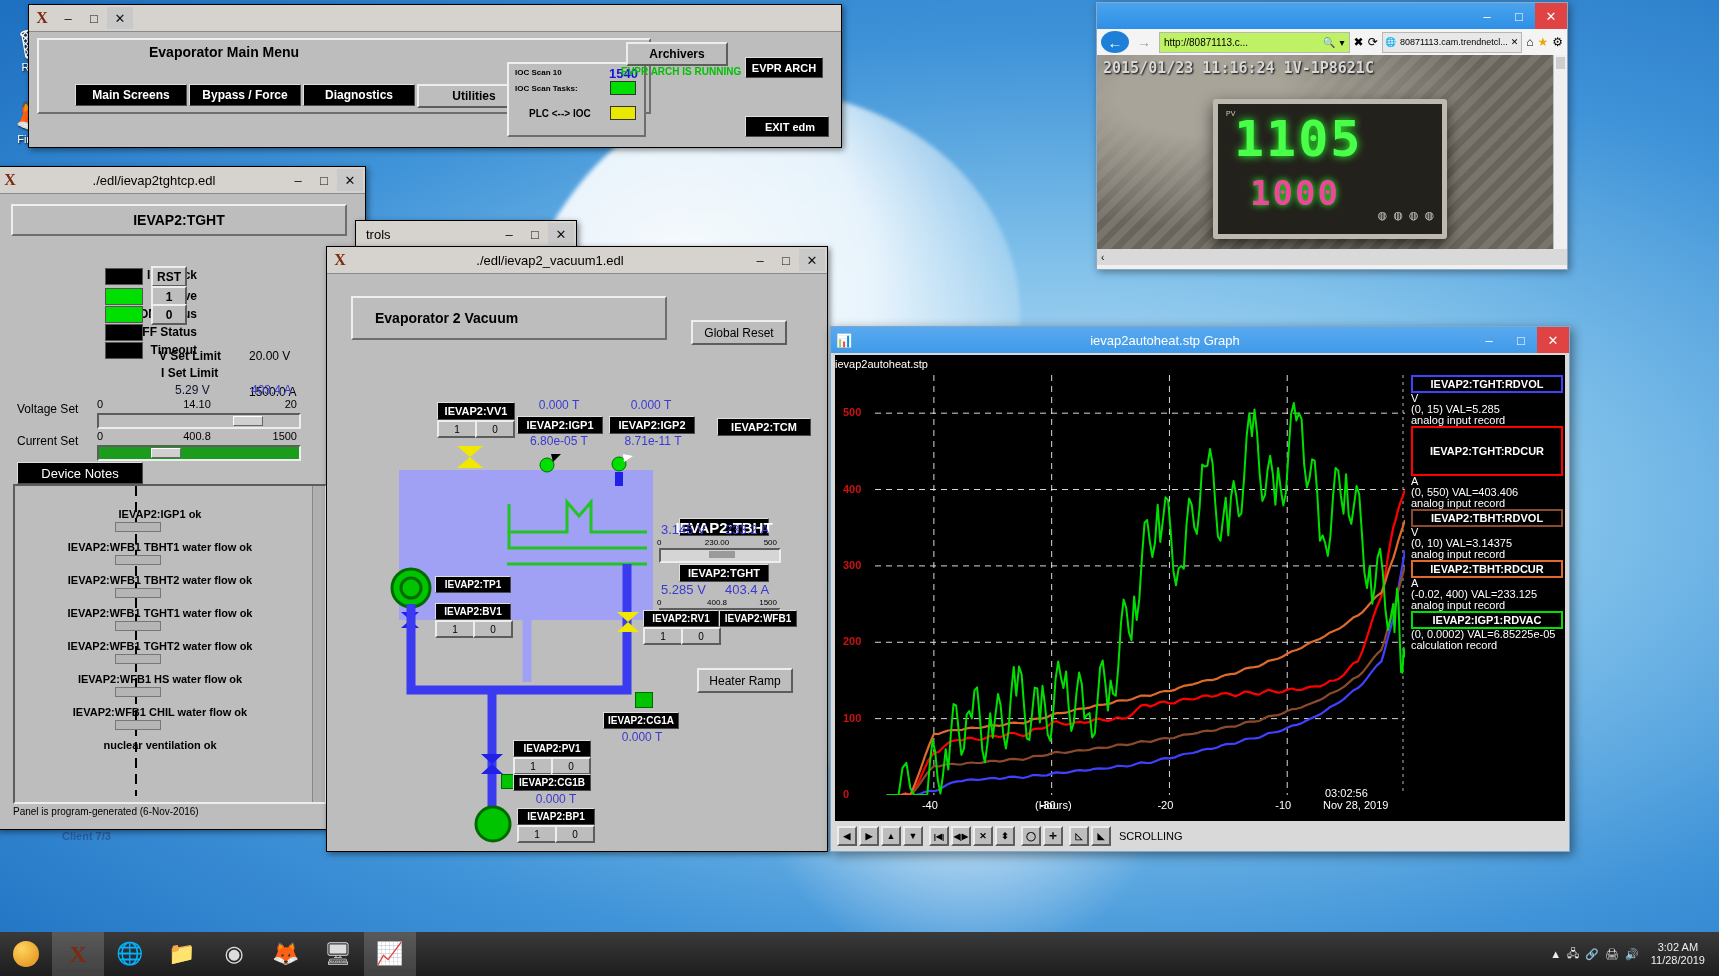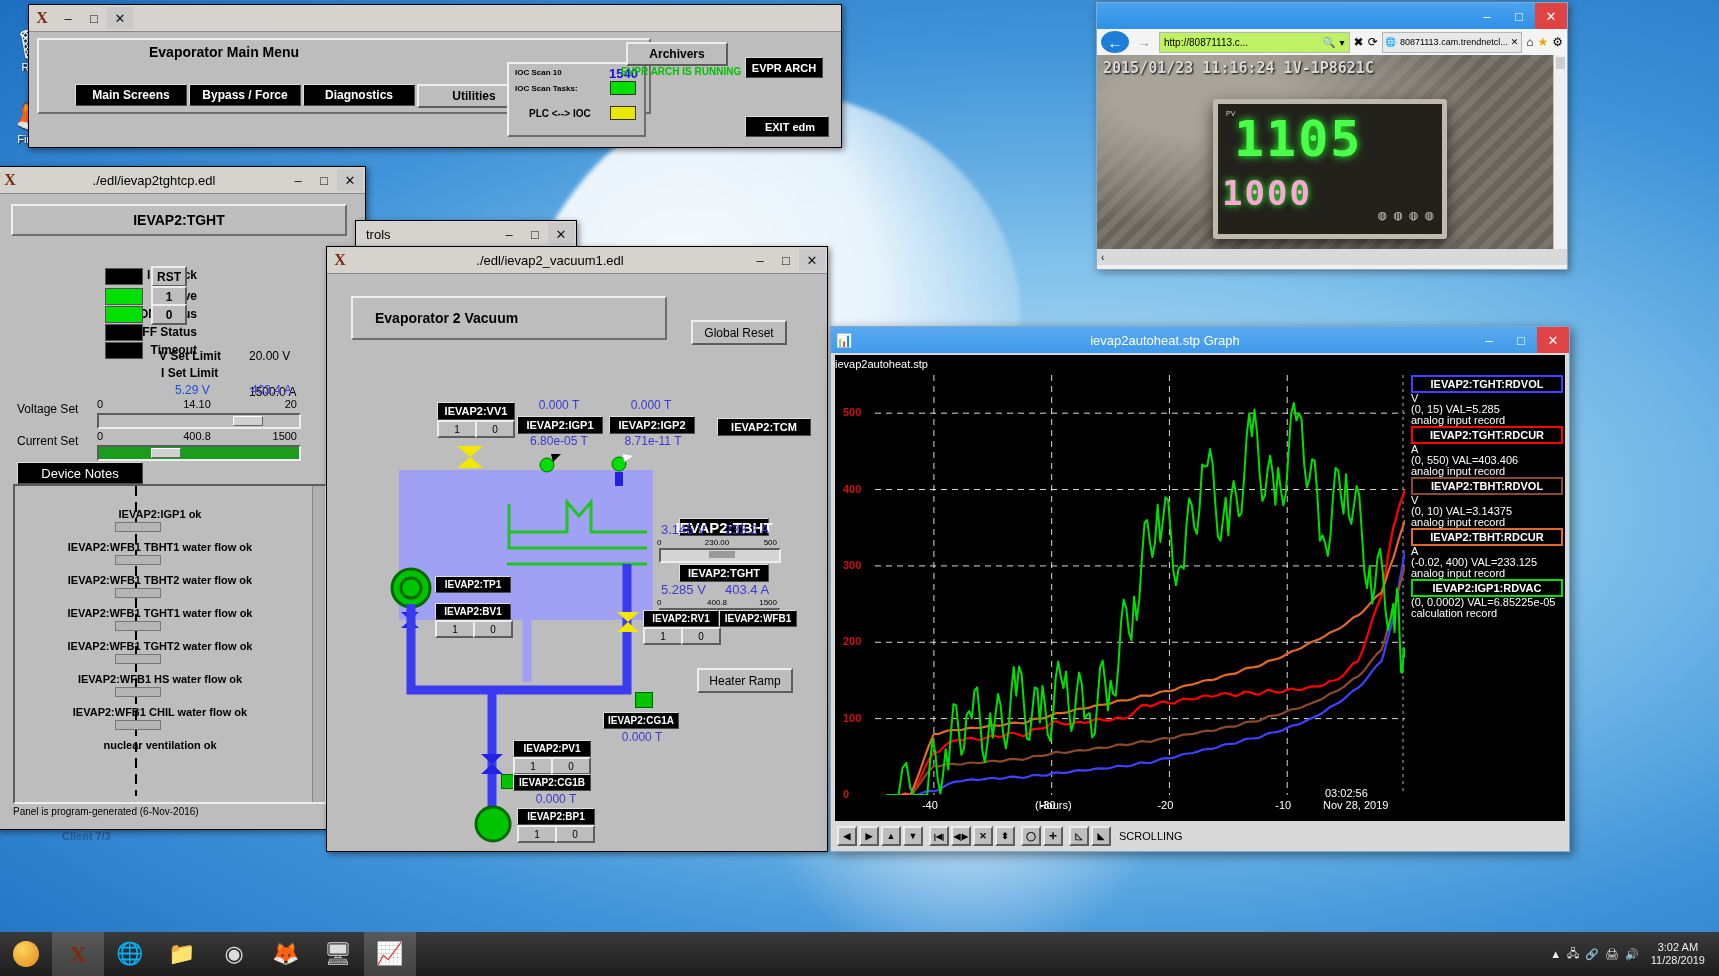--- a/index.html
+++ b/index.html
@@ -176,21 +176,21 @@
     <div style="position:absolute;left:0;top:131px;width:200px;text-align:right;font-size:12px;font-weight:bold;">OFF Status</div>
     <div style="position:absolute;left:108px;top:130px;width:36px;height:15px;background:#000;border:1px solid #555;"></div>
 
     <div style="position:absolute;left:0;top:149px;width:200px;text-align:right;font-size:12px;font-weight:bold;">Timeout</div>
     <div style="position:absolute;left:108px;top:148px;width:36px;height:15px;background:#000;border:1px solid #555;"></div>
 
     <div style="position:absolute;left:162px;top:155px;font-size:12px;font-weight:bold;">V Set Limit</div>
     <div style="position:absolute;left:252px;top:155px;font-size:12px;">20.00 V</div>
     <div style="position:absolute;left:164px;top:172px;font-size:12px;font-weight:bold;">I Set Limit</div>
     <div style="position:absolute;left:252px;top:172px;font-size:12px;margin-top:19px;">1500.0 A</div>
-    <div style="position:absolute;left:178px;top:189px;font-size:12px;color:#1d4ed8;">5.29 V</div>
+    <div style="position:absolute;left:178px;top:189px;font-size:12px;color:#0f172a;">5.29 V</div>
     <div style="position:absolute;left:254px;top:189px;font-size:12px;color:#3a3ad0;">403.4 A</div>
 
     <div style="position:absolute;left:20px;top:208px;font-size:12px;">Voltage Set</div>
     <div style="position:absolute;left:100px;top:204px;font-size:11px;">0</div>
     <div style="position:absolute;left:100px;top:204px;width:200px;text-align:center;font-size:11px;">14.10</div>
     <div style="position:absolute;left:100px;top:204px;width:200px;text-align:right;font-size:11px;">20</div>
     <div class="sunk" style="position:absolute;left:100px;top:219px;width:200px;height:12px;background:#bdbdbd;">
       <div style="position:absolute;left:134px;top:1px;width:28px;height:8px;background:#d0d0d0;
           border-top:1px solid #fff;border-left:1px solid #fff;border-right:1px solid #666;border-bottom:1px solid #666;"></div>
     </div>
@@ -409,21 +409,21 @@
           radial-gradient(ellipse at 22% 20%, #a9a49a 0 16%, rgba(0,0,0,0) 55%),
           repeating-linear-gradient(135deg,#7a756c 0 7px,#6a655c 7px 14px),
           linear-gradient(#8e8a80,#6b6760);"></div>
 
     <div style="position:absolute;left:116px;top:44px;width:224px;height:130px;background:#23211c;
         border:5px solid #bdb9ae;border-radius:3px;box-shadow:0 6px 16px rgba(0,0,0,.6);">
       <div style="position:absolute;left:8px;top:6px;font-size:7px;color:#cfcabc;">PV</div>
       <div style="position:absolute;left:16px;top:8px;width:150px;height:58px;color:#49ff49;
           font-family:'DejaVu Sans Mono',monospace;font-size:50px;font-weight:bold;line-height:54px;
           letter-spacing:2px;text-shadow:0 0 9px #29ff29;">1105</div>
-      <div style="position:absolute;left:4px;top:70px;width:130px;height:40px;color:#f9a8d4;
+      <div style="position:absolute;left:32px;top:70px;width:130px;height:40px;color:#ec4899;
           font-family:'DejaVu Sans Mono',monospace;font-size:34px;font-weight:bold;line-height:38px;
           letter-spacing:2px;text-shadow:0 0 7px #29ff29;">1000</div>
       <div style="position:absolute;right:8px;bottom:12px;display:flex;gap:6px;color:#d8d4c8;font-size:11px;">
         <span>◍</span>
         <span>◍</span>
         <span>◍</span>
         <span>◍</span>
       </div>
     </div>
     <div style="position:absolute;left:6px;top:4px;color:#d8d8d8;font-size:15px;font-weight:bold;
@@ -494,21 +494,21 @@
     <div style="position:absolute;left:490px;top:432px;color:#fff;font-size:11px;">03:02:56</div>
     <div style="position:absolute;left:488px;top:444px;color:#fff;font-size:11px;">Nov 28, 2019</div>
 
     <div id="legend" style="position:absolute;left:576px;top:20px;width:152px;">
         <div class="legend-item" style="border-color: rgb(64, 64, 255); padding: 1px 2px;">IEVAP2:TGHT:RDVOL</div>
         <div class="legend-meta">
           <div>V</div>
           <div>(0, 15) VAL=5.285</div>
           <div>analog input record</div>
         </div>
-        <div class="legend-item" style="border-color: rgb(255, 0, 0); padding: 1px 2px;">IEVAP2:TGHT:RDCUR</div>
+        <div class="legend-item" style="border-color: rgb(255, 0, 0); padding: 17px 2px;">IEVAP2:TGHT:RDCUR</div>
         <div class="legend-meta">
           <div>A</div>
           <div>(0, 550) VAL=403.406</div>
           <div>analog input record</div>
         </div>
         <div class="legend-item" style="border-color: rgb(139, 74, 43); padding: 1px 2px;">IEVAP2:TBHT:RDVOL</div>
         <div class="legend-meta">
           <div>V</div>
           <div>(0, 10) VAL=3.14375</div>
           <div>analog input record</div>

